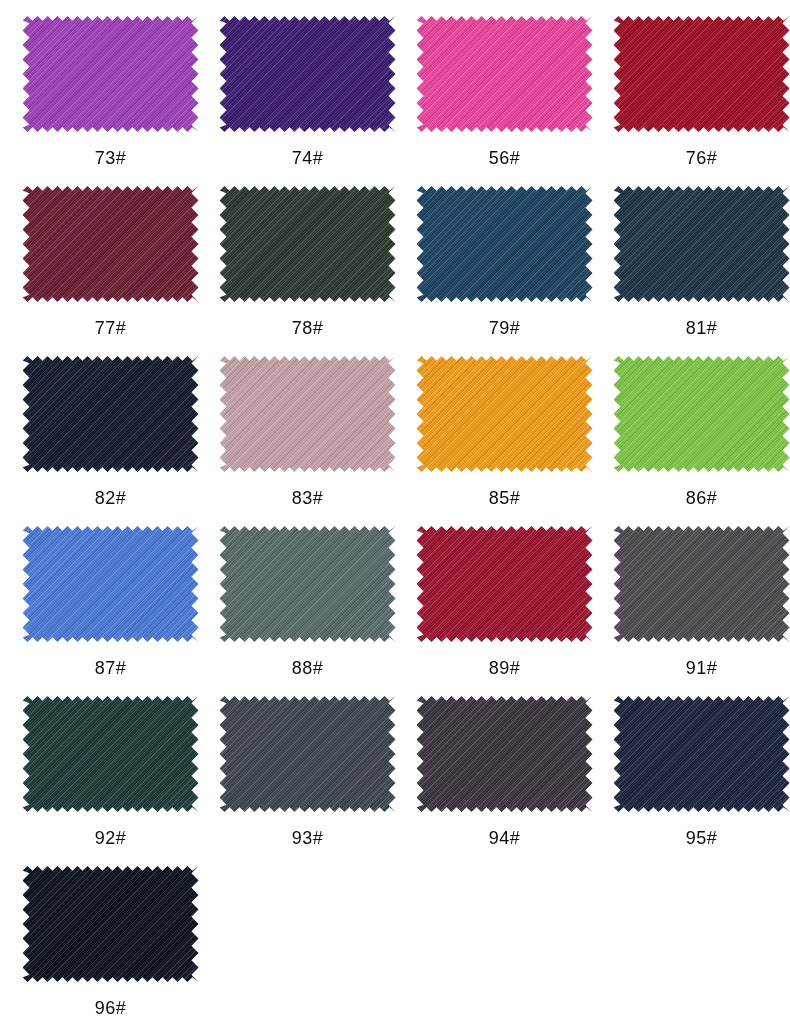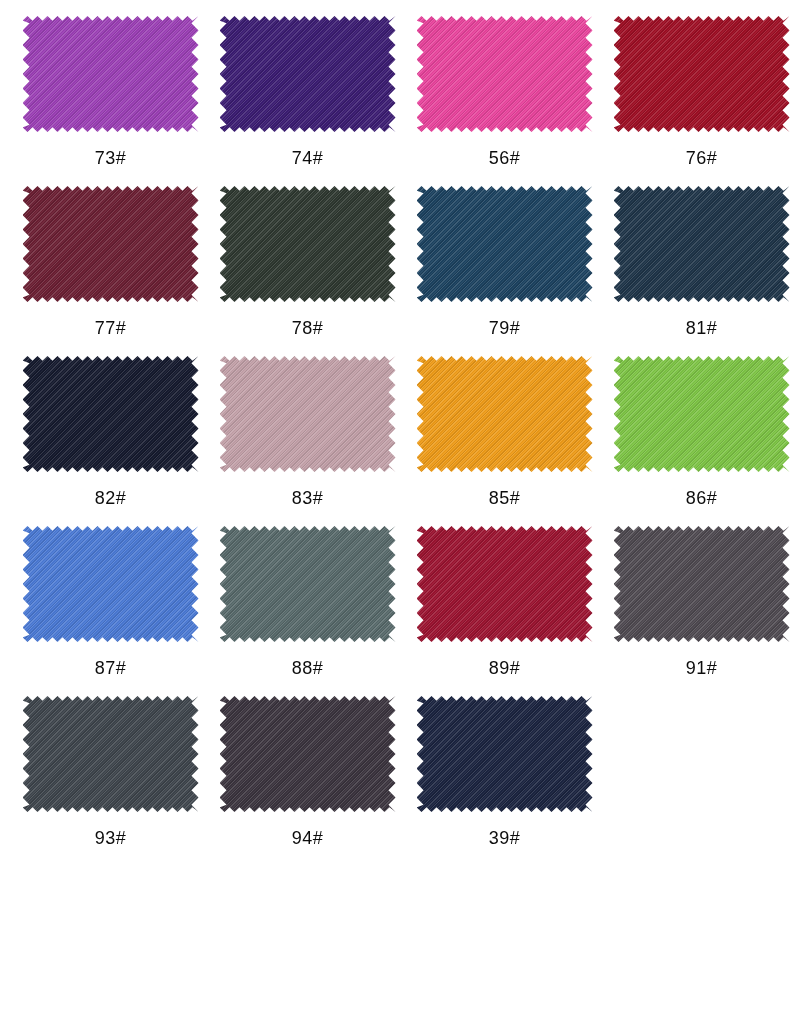--- a/index.html
+++ b/index.html
@@ -216,29 +216,41 @@
       <div class="swatch-label">89#</div>
     </div>
     <div class="swatch-cell">
       <div class="swatch-fabric">
         <div class="fabric-body" style="background-color: rgb(78, 73, 80);"></div>
       </div>
       <div class="swatch-label">91#</div>
     </div>
     <div class="swatch-cell">
       <div class="swatch-fabric">
+        <div class="fabric-body" style="background-color: rgb(28, 59, 56);"></div>
+      </div>
+      <div class="swatch-label">92#</div>
+    </div>
+    <div class="swatch-cell">
+      <div class="swatch-fabric">
         <div class="fabric-body" style="background-color: rgb(62, 69, 76);"></div>
       </div>
       <div class="swatch-label">93#</div>
     </div>
     <div class="swatch-cell">
       <div class="swatch-fabric">
         <div class="fabric-body" style="background-color: rgb(59, 52, 62);"></div>
       </div>
       <div class="swatch-label">94#</div>
     </div>
     <div class="swatch-cell">
       <div class="swatch-fabric">
         <div class="fabric-body" style="background-color: rgb(27, 36, 64);"></div>
       </div>
-      <div class="swatch-label">39#</div>
+      <div class="swatch-label">95#</div>
+    </div>
+    <div class="swatch-cell">
+      <div class="swatch-fabric">
+        <div class="fabric-body" style="background-color: rgb(13, 17, 31);"></div>
+      </div>
+      <div class="swatch-label">96#</div>
     </div>
   </div>
 
 </body></html>

